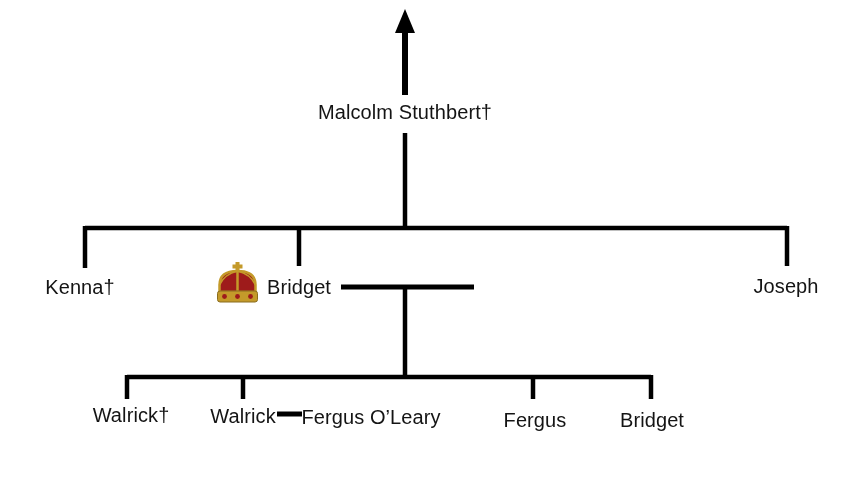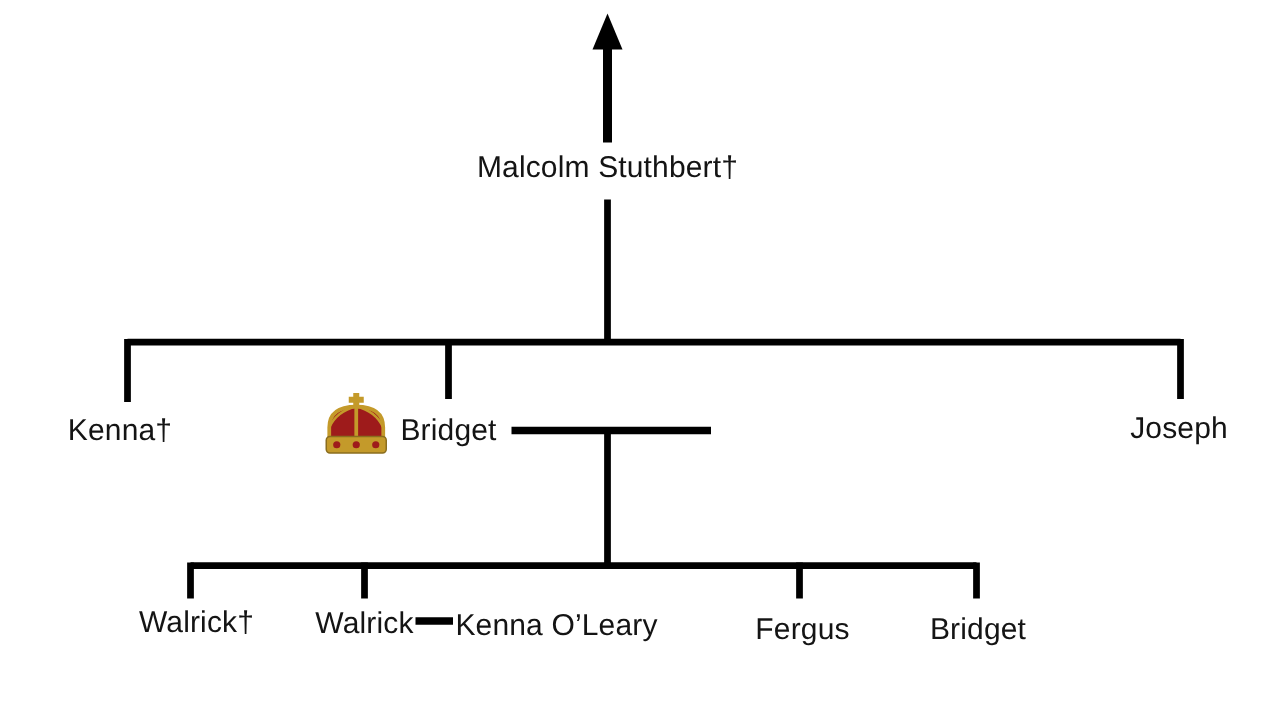--- a/index.html
+++ b/index.html
@@ -73,19 +73,19 @@
 
   <div class="label" style="left:299px; top:276px">Bridget</div>
 
 
   <div class="label" style="left:786px; top:275px">Joseph</div>
 
   <div class="label" style="left:131px; top:404px">Walrick†</div>
 
   <div class="label" style="left:243px; top:405px">Walrick</div>
 
-  <div class="label" style="left:371px; top:406px">Kenna O’Leary</div>
+  <div class="label" style="left:371px; top:406px">Fergus O’Leary</div>
 
   <div class="label" style="left:535px; top:409px">Fergus</div>
 
   <div class="label" style="left:652px; top:409px">Bridget</div>
 
 </div>
 
 </body></html>

